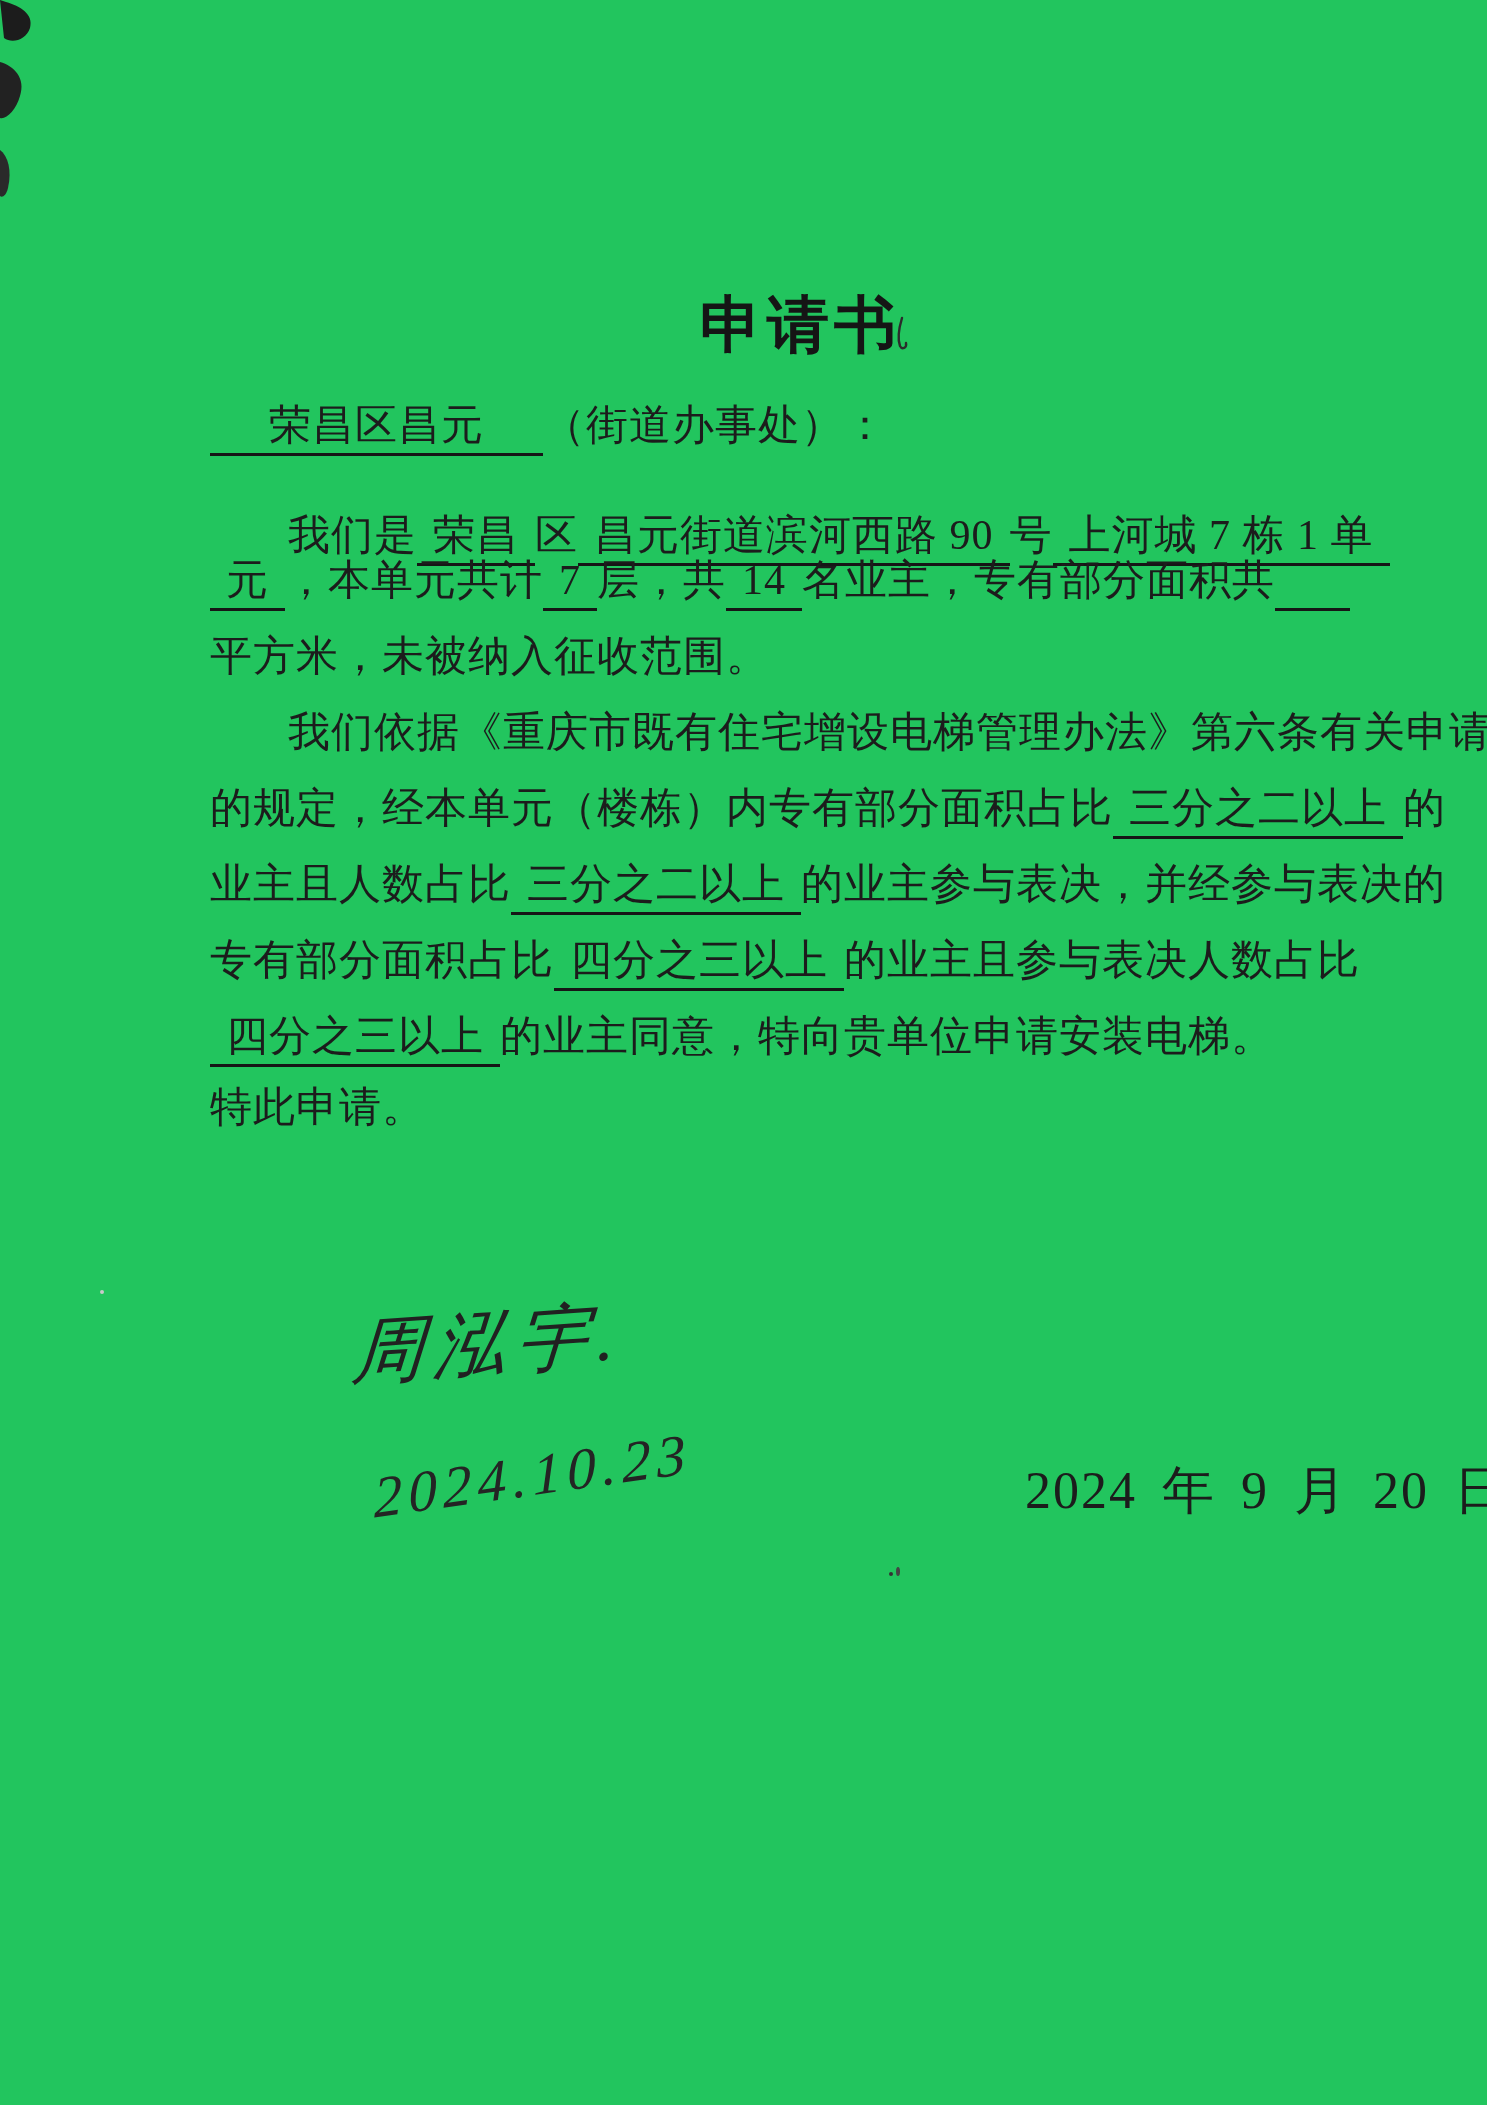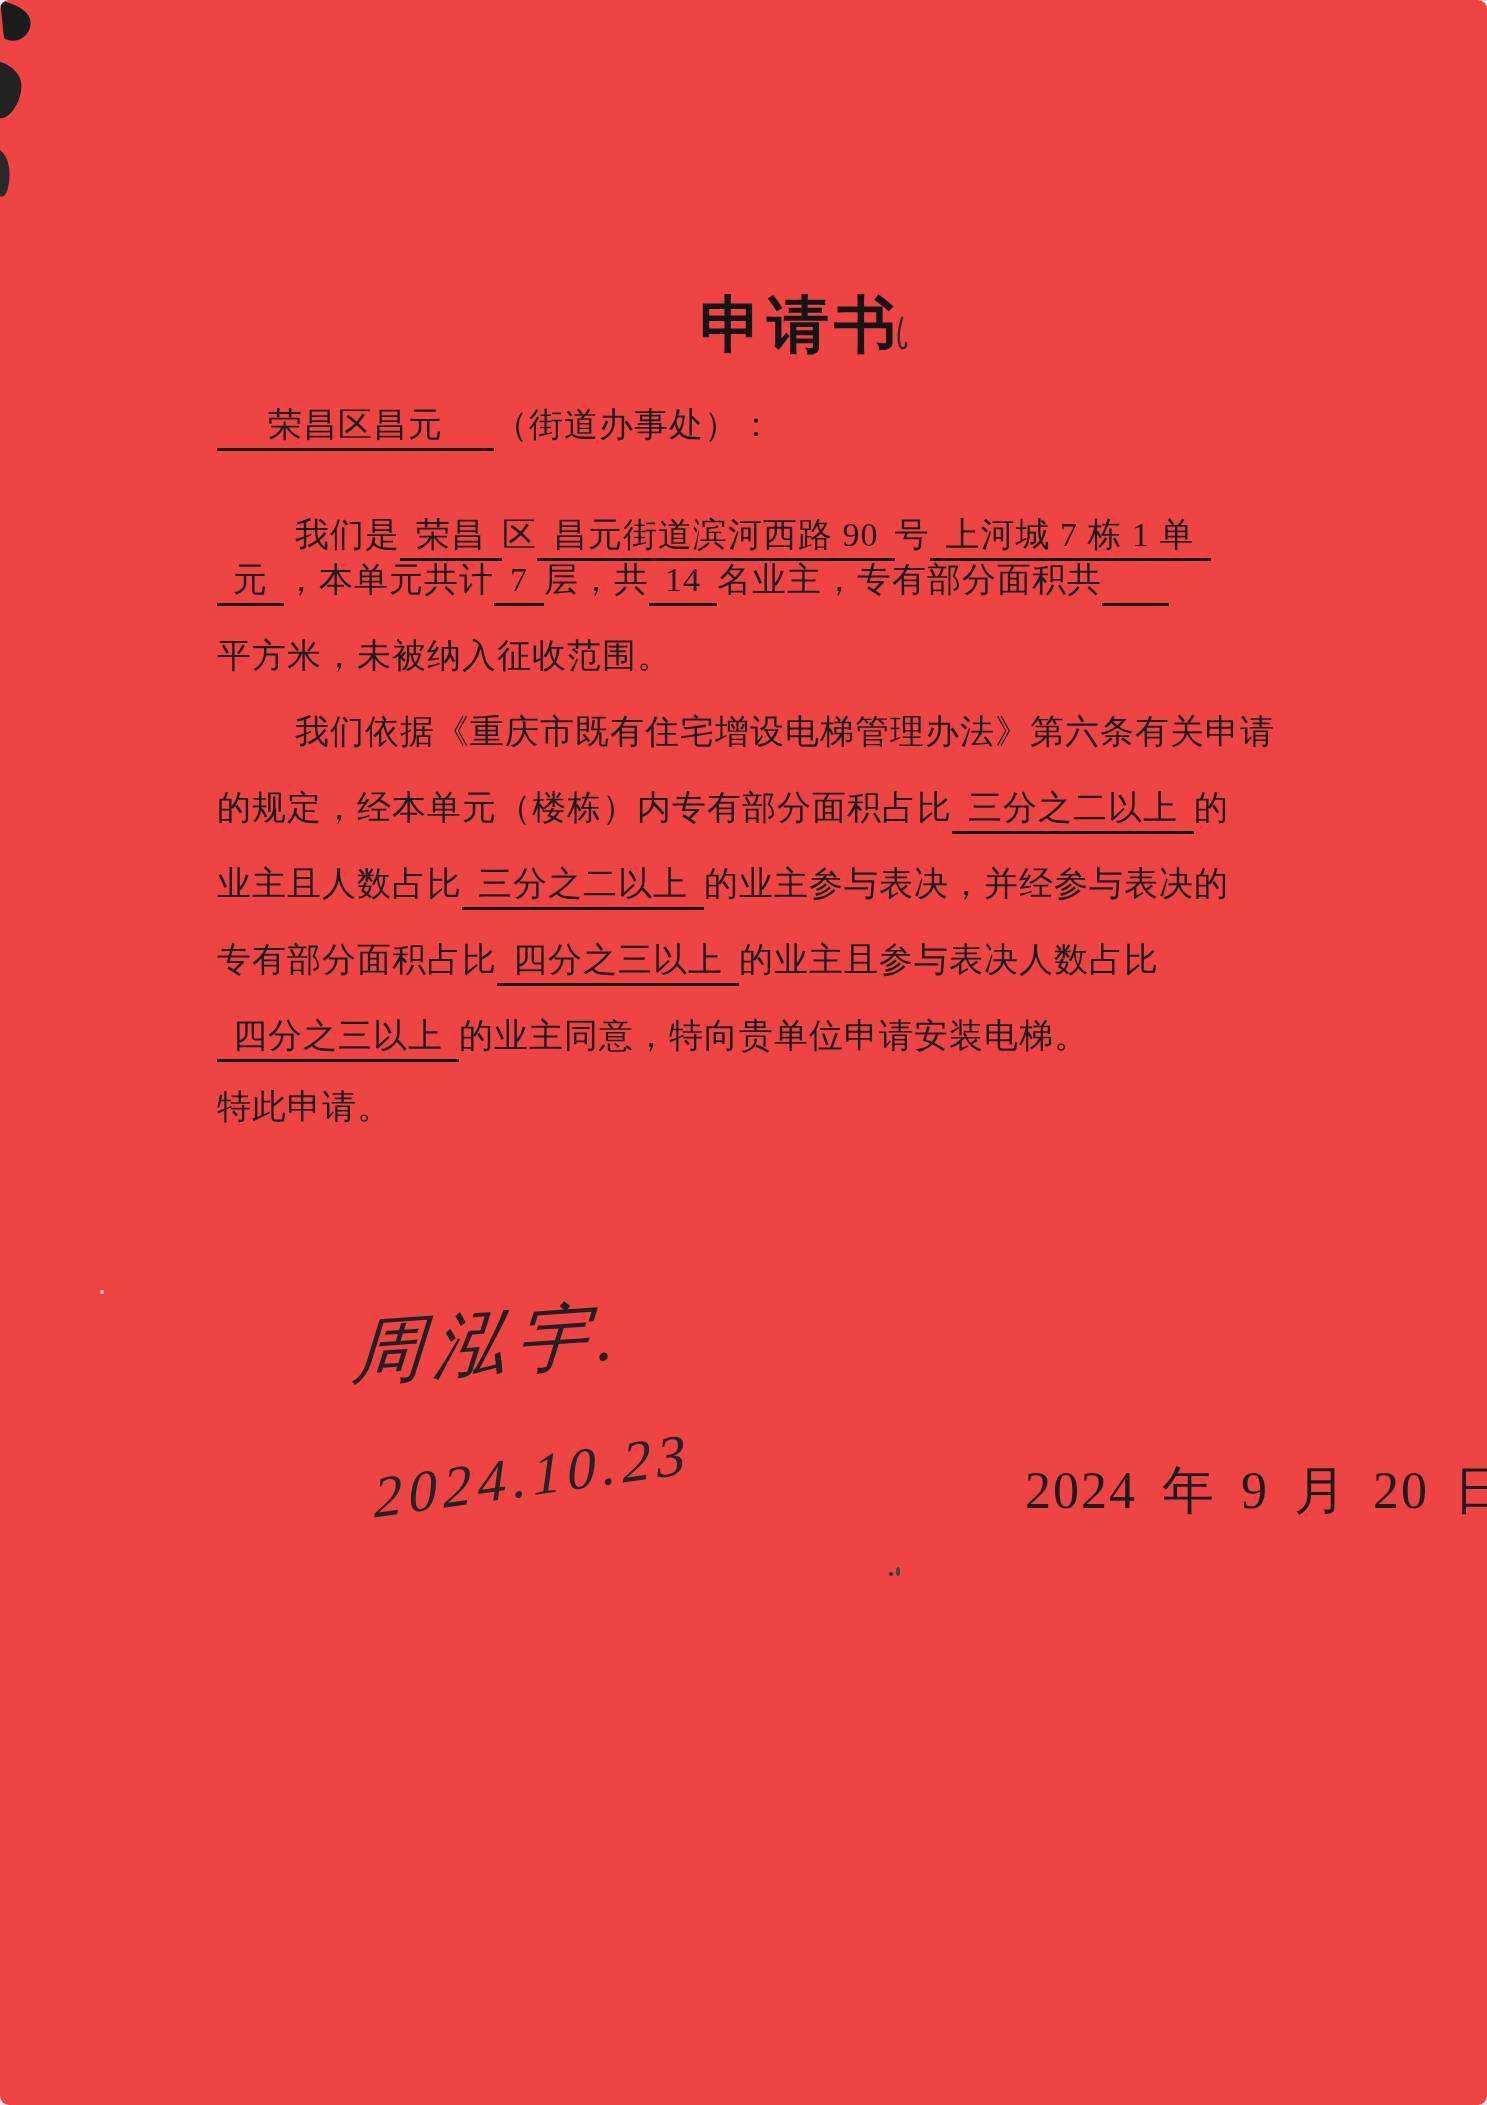--- a/index.html
+++ b/index.html
@@ -1,33 +1,32 @@
 <!DOCTYPE html>
 <html><head>
 <meta charset="utf-8">
 <style>
   html,body{margin:0;padding:0;background:#e8e8e8;}
   .page{
     position:relative;
     width:1487px;height:2105px;
-    background:#ef4444;
+    background:#22c55e;
     overflow:hidden;
     font-family:"Liberation Serif","DejaVu Serif",serif;
     color:#1a1a1a;
-    border-radius:9px;
   }
   .doc-title{
     position:absolute;left:700px;top:283px;
     font-size:62px;font-weight:700;letter-spacing:5px;
     color:#151515;white-space:nowrap;
   }
   .pen-mark{position:absolute;left:893px;top:316px;}
   .line{
-    position:absolute;left:217px;
-    font-size:34px;line-height:50px;
+    position:absolute;left:210px;
+    font-size:42px;line-height:50px;
     white-space:nowrap;letter-spacing:1px;color:#1c1c1c;
   }
   .indent{padding-left:78px;}
   .u{
     border-bottom:3px solid #161616;
     padding:0 16px 5px 16px;
   }
   .r{padding-bottom:5px;}
   .sig-name{
     position:absolute;left:352px;top:1296px;

